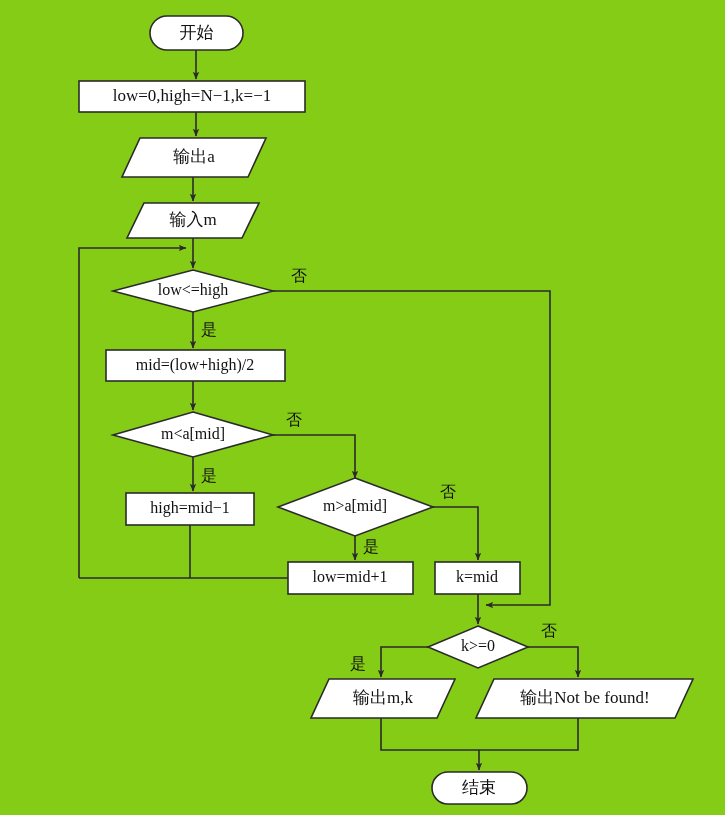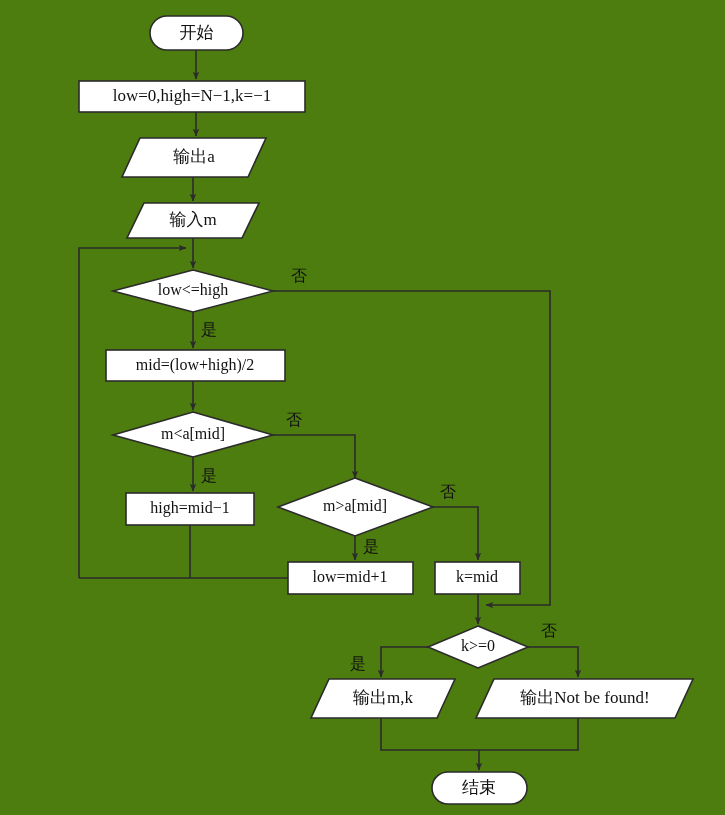--- a/index.html
+++ b/index.html
@@ -4,21 +4,21 @@
 <style>
   html, body {
     margin: 0;
     padding: 0;
     background: #ffffff;
   }
   #page {
     position: relative;
     width: 725px;
     height: 815px;
-    background: #4d7c0f;
+    background: #84cc16;
     overflow: hidden;
     font-family: "Liberation Serif", "DejaVu Serif", serif;
   }
   svg.flow {
     position: absolute;
     left: 0;
     top: 0;
     width: 725px;
     height: 815px;
   }

